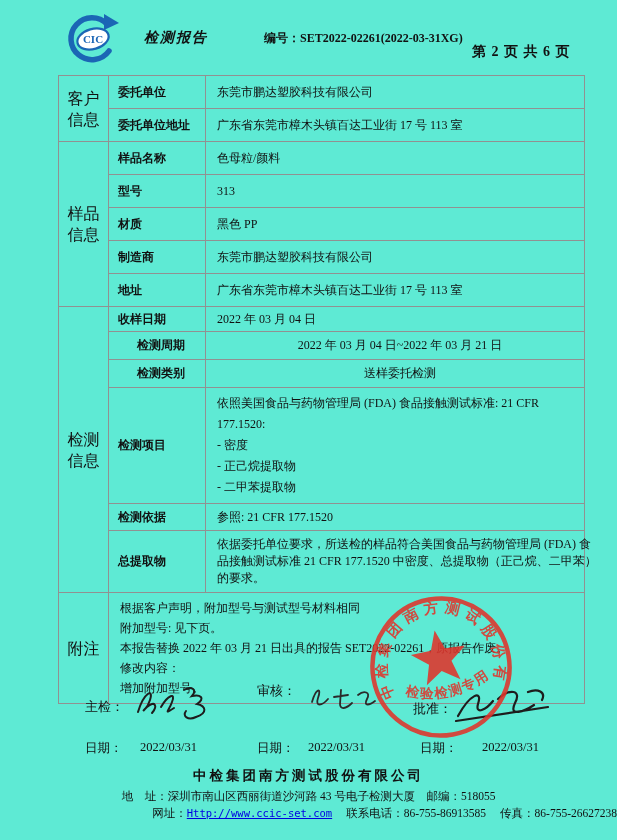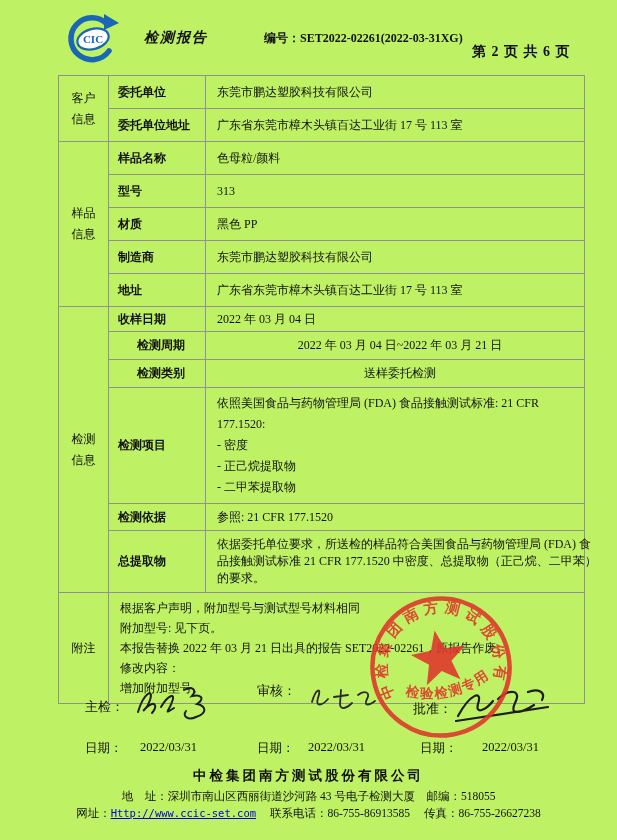--- a/index.html
+++ b/index.html
@@ -1,53 +1,53 @@
 <!DOCTYPE html>
 <html><head>
 <meta charset="utf-8">
 <style>
   html,body{margin:0;padding:0;background:#e8e8e8;}
   .page{
-    position:relative;width:617px;height:840px;background:#bef264;
+    position:relative;width:617px;height:840px;background:#5eead4;
     font-family:"Liberation Serif","DejaVu Serif",serif;color:#111;
     overflow:hidden;margin:0 auto;
   }
   
   .logo{position:absolute;left:60px;top:12px;width:66px;height:54px;}
   .hdr-title{position:absolute;left:144px;top:29px;font-size:14px;font-weight:bold;letter-spacing:2px;font-style:italic;}
   .hdr-no{position:absolute;left:236px;top:30px;font-size:12px;font-weight:bold;margin-left:28px;}
   .hdr-page{position:absolute;left:472px;top:43px;font-size:14px;font-weight:bold;letter-spacing:1px;}
   
   table.report{
     position:absolute;left:58px;top:75px;width:526px;
     border-collapse:collapse;table-layout:fixed;font-size:12px;
   }
   table.report td{border:1px solid #919191;vertical-align:middle;}
-  td.sec{text-align:center;line-height:21px;font-size:12px;}
+  td.sec{text-align:center;line-height:21px;font-size:16px;}
   td.lbl{padding-left:9px;font-size:12px;font-weight:bold;}
   td.val{padding-left:11px;font-size:12px;}
   td.multi{padding:5px 6px 5px 11px;vertical-align:middle;}
   .ln{line-height:21px;white-space:nowrap;}
   .ln18{line-height:17px;white-space:nowrap;}
   .ln20{line-height:20px;white-space:nowrap;}
   tr.h33{height:33px;} tr.h25{height:25px;} tr.h28{height:28px;text-align:center;}
   tr.h27{height:27px;} tr.h52{height:52px;} tr.h85{height:85px;} tr.h100{height:100px;}
   
   .sig-label{position:absolute;font-size:13px;}
   .sig-svg{position:absolute;}
   .date-label{position:absolute;font-size:12.5px;}
   .date-val{position:absolute;font-size:12.5px;}
   
   .stamp{position:absolute;left:366px;top:592px;width:150px;height:150px;
          transform:rotate(-10deg);opacity:0.88;pointer-events:none;}
   
   .ft-company{position:absolute;left:0;top:767px;width:617px;text-align:center;
               font-size:13.5px;font-weight:bold;letter-spacing:3px;}
   .ft-line2{position:absolute;left:0;top:789px;width:617px;text-align:center;font-size:11.5px;}
-  .ft-line3{position:absolute;left:0;top:806px;width:617px;text-align:center;font-size:11.5px;}
+  .ft-line3{position:absolute;left:0;top:806px;width:617px;text-align:right;font-size:11.5px;}
   .ft-link{color:#0000e0;text-decoration:underline;font-family:"DejaVu Sans Mono","Liberation Mono",monospace;font-size:10.5px;}
   .sp{display:inline-block;width:14px;}
 </style>
 </head>
 <body>
 
 <div class="page">
 
   <svg class="logo" viewBox="0 0 66 54">
     <path d="M 47,12 A 21 21 0 1 0 49,39" fill="none" stroke="#1b66b5" stroke-width="5.5" stroke-linecap="round"></path>

